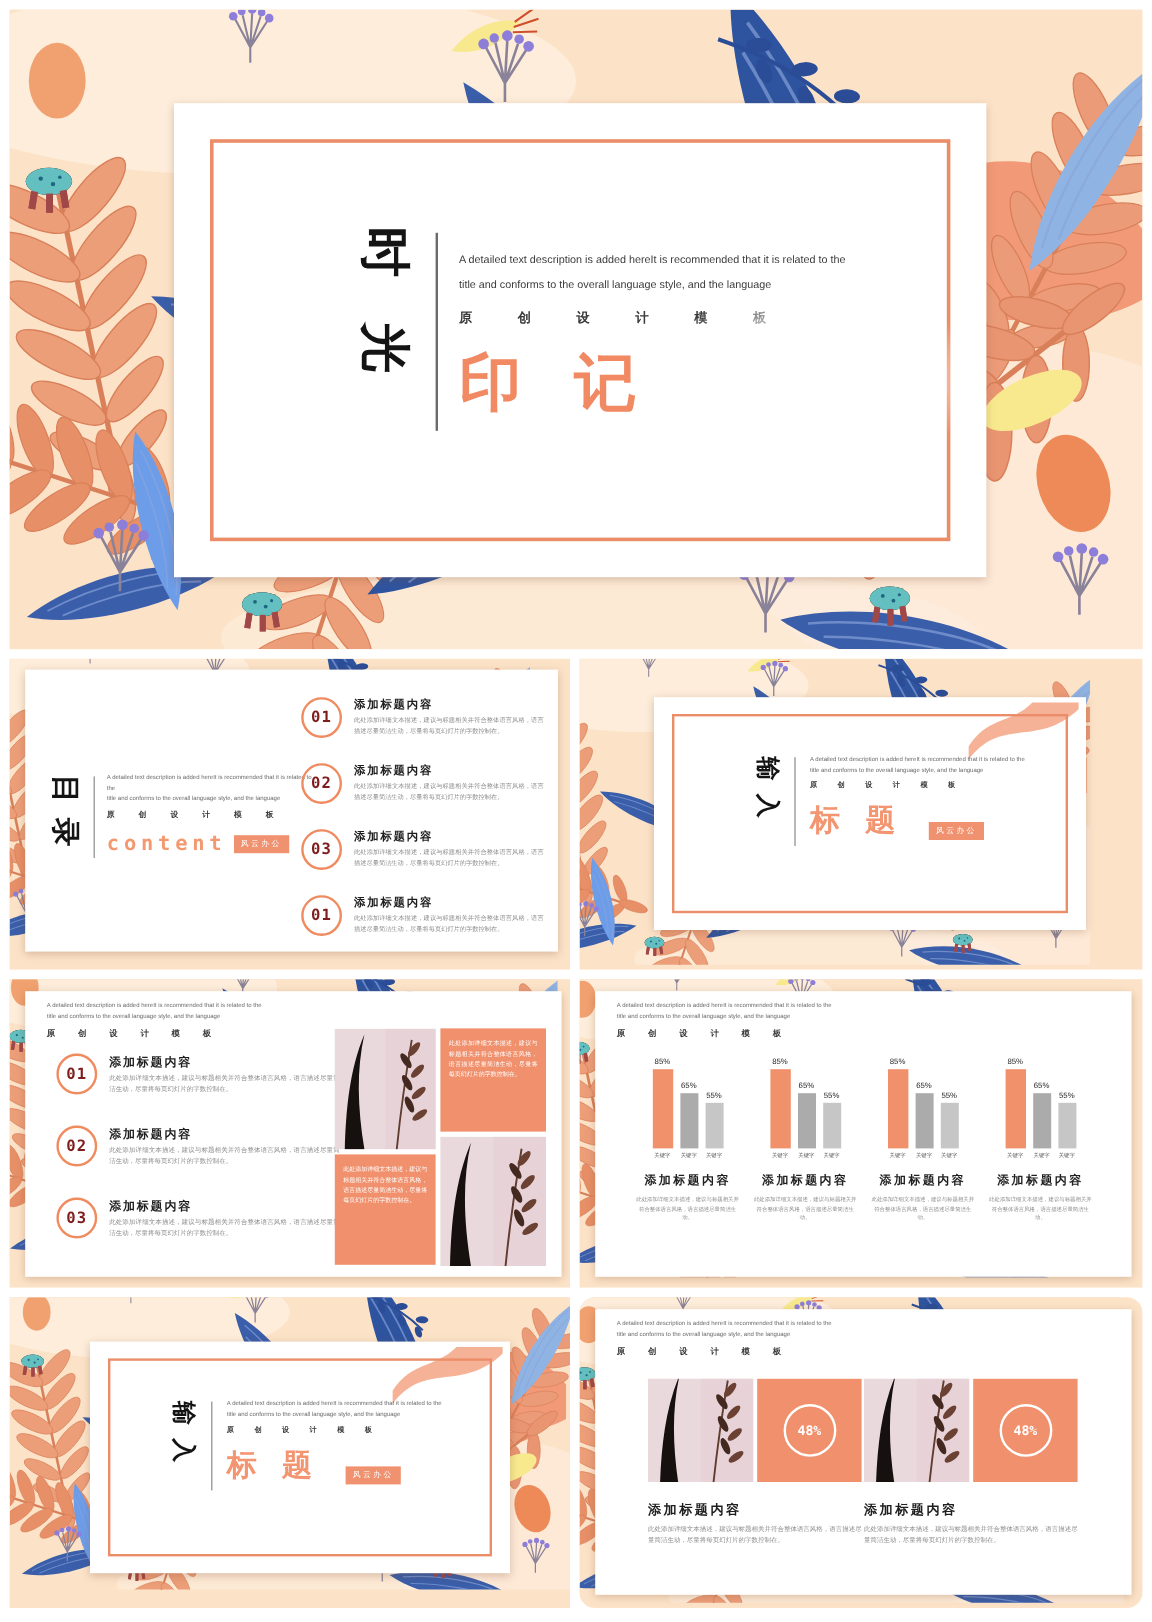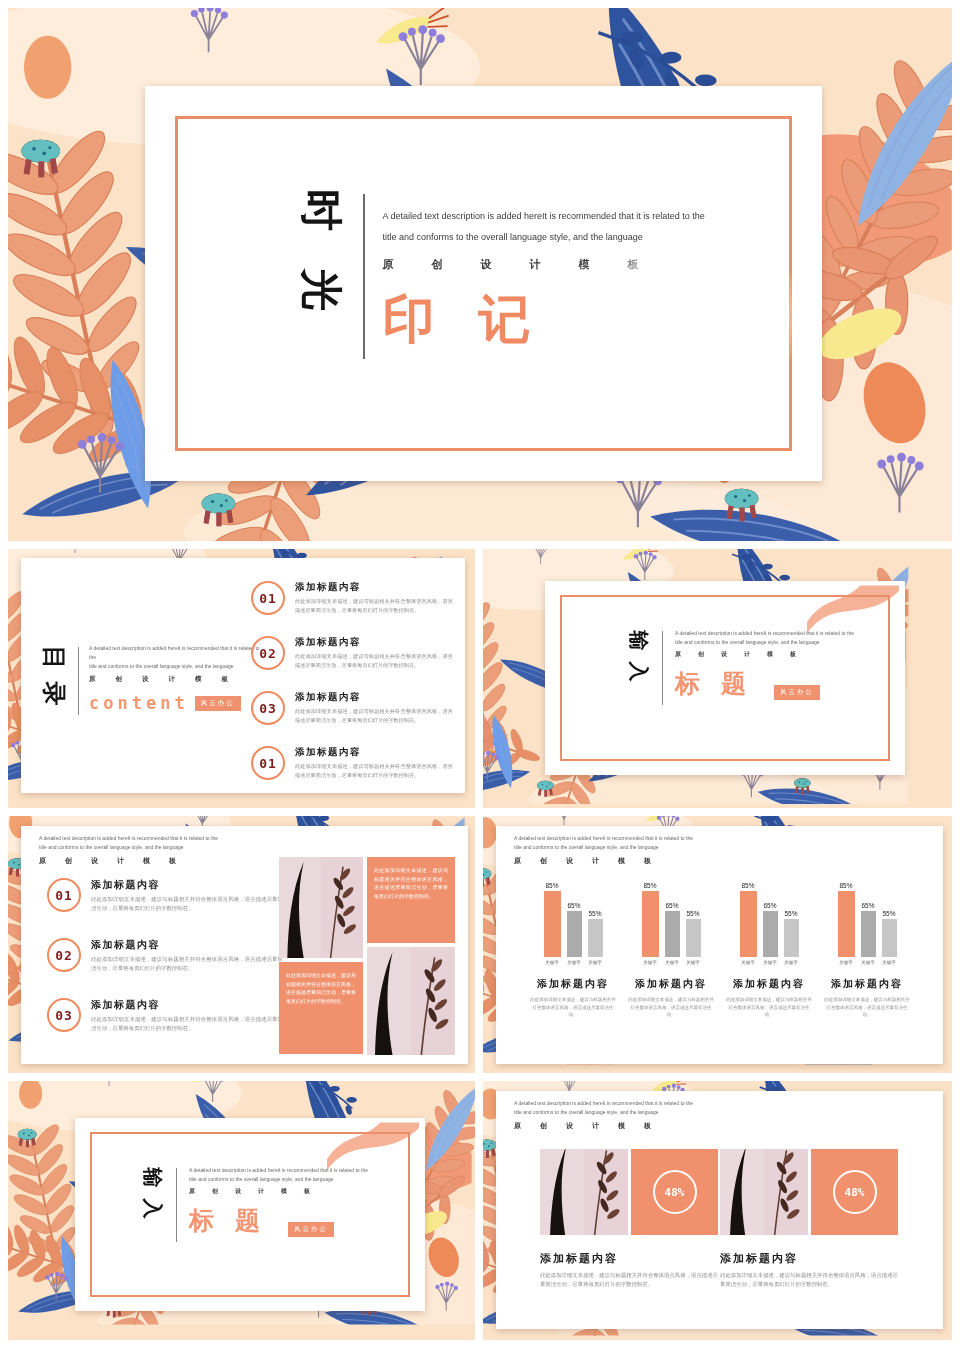--- a/index.html
+++ b/index.html
@@ -8,21 +8,21 @@
           font-family:"Liberation Sans", sans-serif; overflow:hidden; }
 
   
   .tile { position:absolute; overflow:hidden; background:#fce3c8; }
   .t1 { left:8px;   top:8px;    width:944px; height:533px; }
   .t2 { left:8px;   top:549px;  width:467px; height:259px; }
   .t3 { left:483px; top:549px;  width:469px; height:259px; }
   .t4 { left:8px;   top:816px;  width:467px; height:257px; }
   .t5 { left:483px; top:816px;  width:469px; height:257px; }
   .t6 { left:8px;   top:1081px; width:467px; height:259px; }
-  .t7 { left:483px; top:1081px; width:469px; height:259px; }
+  .t7 { left:483px; top:1081px; width:469px; height:259px;border-radius:13px; }
   .bg { position:absolute; left:0; top:0; width:100%; height:100%; display:block; }
 
   .card { position:absolute; background:#ffffff; box-shadow:0 2px 7px rgba(120,70,40,.28); overflow:hidden; }
   .frame { position:absolute; border:3px solid #eb8d68; pointer-events:none; }
 
   .desc  { color:#4a4a4a; }
   .brand { color:#3a3a3a; white-space:nowrap; font-weight:bold; }
   .badge { display:inline-block; background:#f0926f; color:#fff; white-space:nowrap; }
   .vt span { display:block; transform:rotate(90deg); font-weight:900; color:#141414; text-align:center; }
   .vdiv  { background:#8a8a8a; width:1px; }

